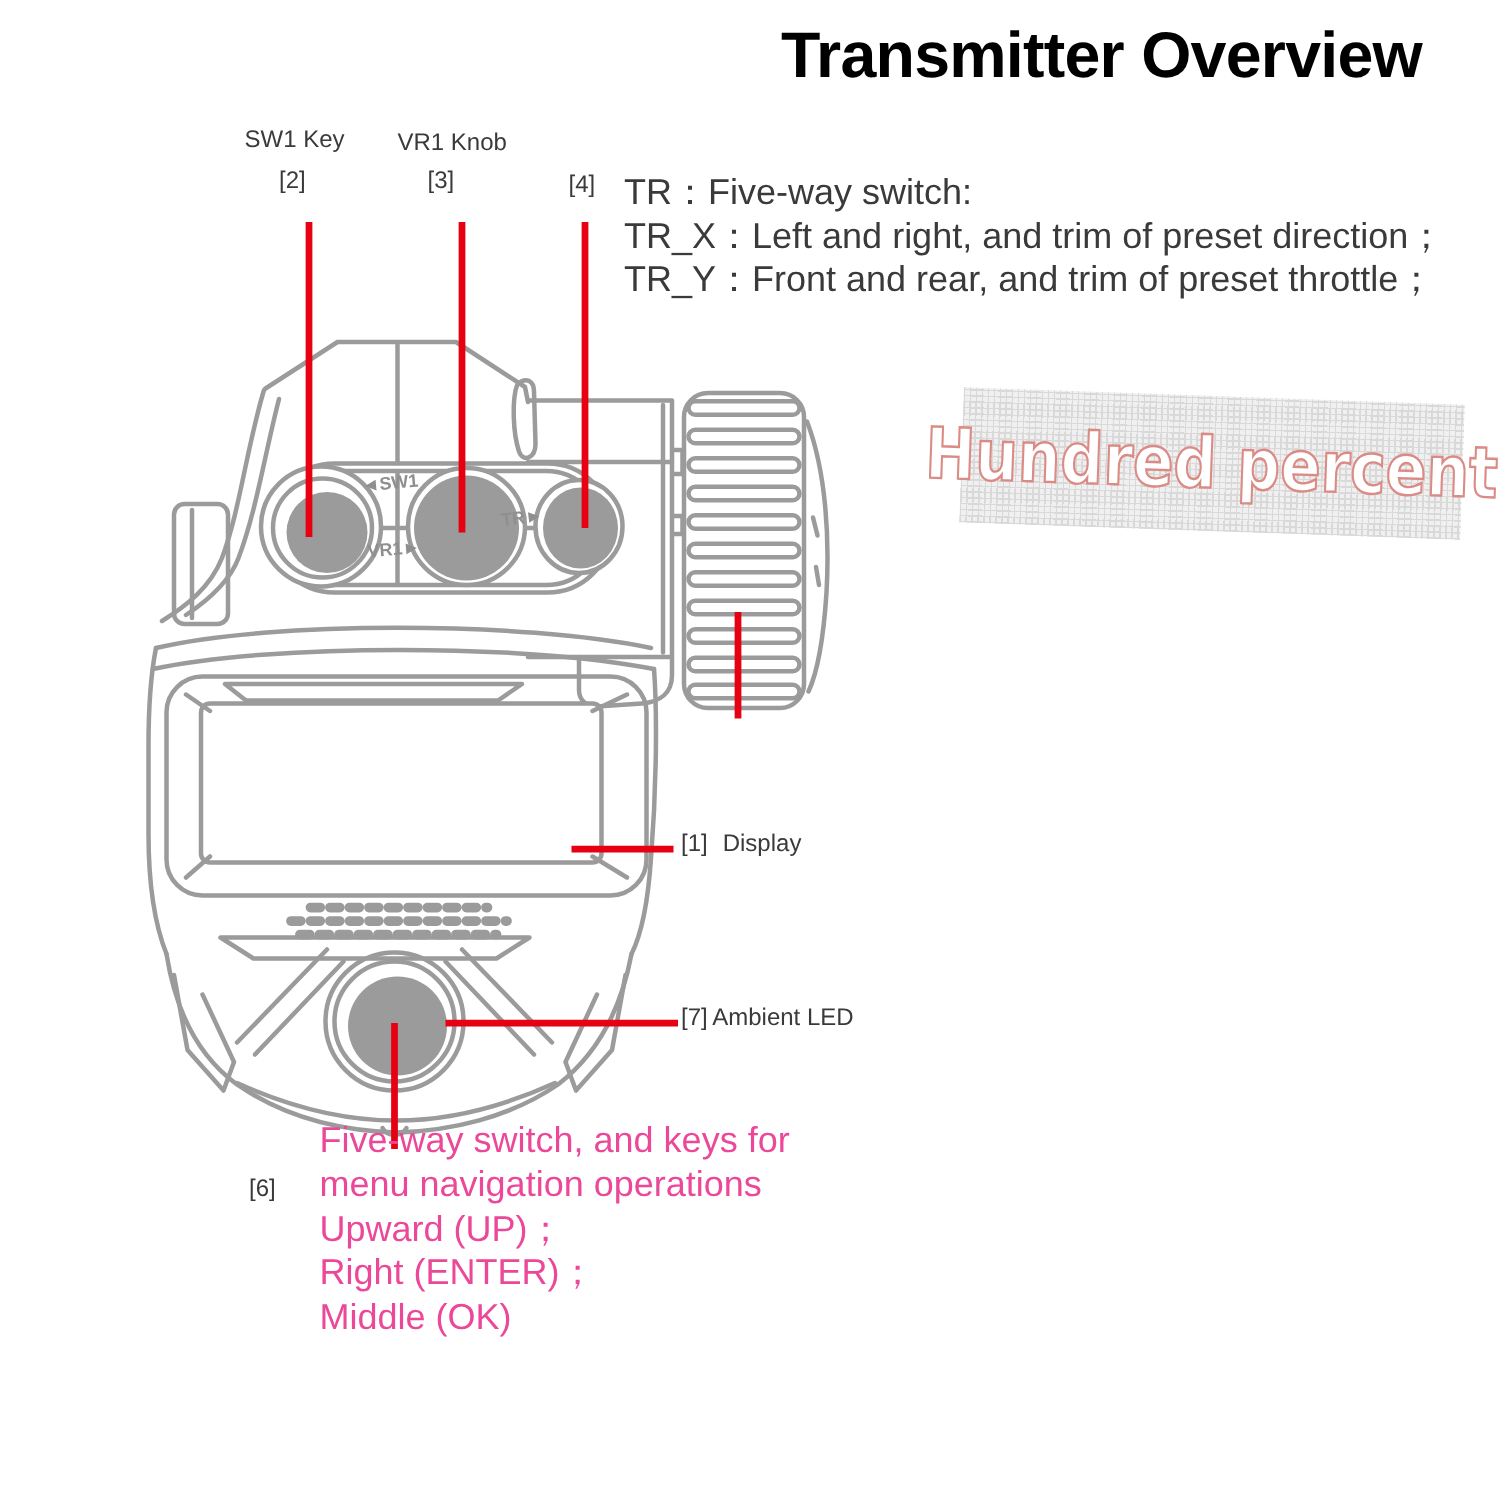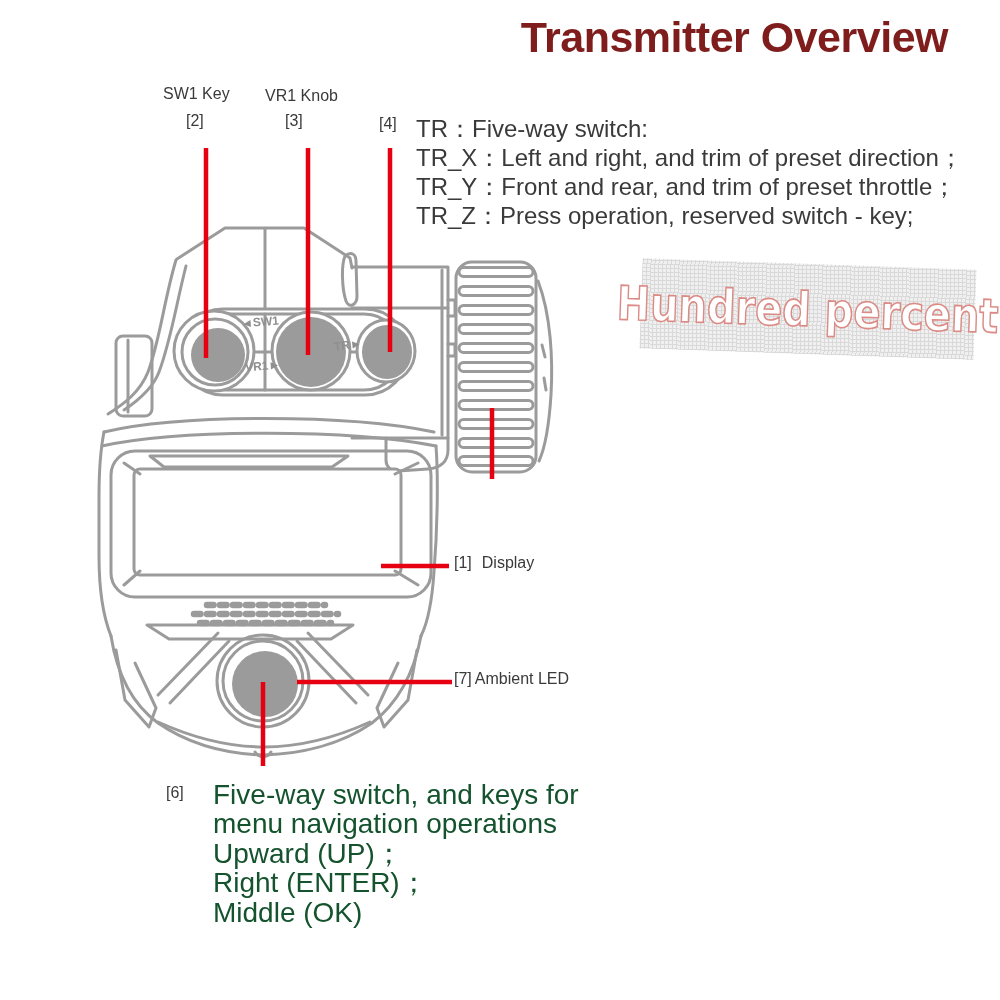--- a/index.html
+++ b/index.html
@@ -1,38 +1,38 @@
 <!DOCTYPE html>
 <html><head>
 <meta charset="utf-8">
 <style>
   html,body{margin:0;padding:0;background:#ffffff;}
   .page{position:relative;width:1000px;height:1000px;background:#ffffff;
         font-family:"Liberation Sans","DejaVu Sans",sans-serif;color:#3a3a3a;overflow:hidden;}
   svg.diagram{position:absolute;left:0;top:0;}
 
   .title{position:absolute;top:13px;right:52px;font-size:43px;font-weight:bold;
-         color:#7f1d1d;white-space:nowrap;letter-spacing:-0.5px;}
+         color:#000000;white-space:nowrap;letter-spacing:-0.5px;}
 
   .lbl{position:absolute;font-size:16px;line-height:1.2;white-space:nowrap;color:#3a3a3a;}
   #sw1name{left:163px;top:84px;}
   #sw1ref{left:186px;top:111px;}
   #vr1name{left:265px;top:86px;}
   #vr1ref{left:285px;top:111px;}
   #trref{left:379px;top:114px;}
   .trblock{position:absolute;left:416px;top:114px;font-size:24px;line-height:29px;
            white-space:nowrap;color:#3a3a3a;}
   #ch1lbl{left:484px;top:484px;}
   #displbl{left:454px;top:553px;}
   #ledlbl{left:454px;top:669px;}
   .refgap{margin-right:10px;}
   .reftight{margin-right:3px;}
   #sixref{left:166px;top:783px;}
-  .sixblock{position:absolute;left:213px;top:780px;font-size:28px;line-height:29.4px;
-            white-space:nowrap;color:#14532d;}
+  .sixblock{position:absolute;left:213px;top:746px;font-size:24px;line-height:29.4px;
+            white-space:nowrap;color:#ec4899;}
 
   .engr{position:absolute;font-size:12px;font-weight:bold;color:#8f8f8f;white-space:nowrap;}
   #engr-sw1{left:241px;top:315px;transform:rotate(-5deg);}
   #engr-vr1{left:245px;top:359px;transform:rotate(-5deg);}
   #engr-tr{left:334px;top:338px;transform:rotate(-7deg);}
 
   .watermark{position:absolute;left:641px;top:264px;width:334px;height:90px;
              display:flex;align-items:center;justify-content:center;transform:rotate(2deg);
              background-color:#f0f0f0;
              background-image:repeating-linear-gradient(0deg,#d9d9d9 0 1px,transparent 1px 4px),
@@ -162,21 +162,20 @@
   <div class="lbl" id="sw1name">SW1 Key</div>
   <div class="lbl" id="sw1ref">[2]</div>
   <div class="lbl" id="vr1name">VR1 Knob</div>
   <div class="lbl" id="vr1ref">[3]</div>
 
   <div class="lbl" id="trref">[4]</div>
   <div class="trblock">
     <div>TR：Five-way switch:</div>
     <div>TR_X：Left and right, and trim of preset direction；</div>
     <div>TR_Y：Front and rear, and trim of preset throttle；</div>
-    <div>TR_Z：Press operation, reserved switch - key;</div>
   </div>
 
   <span class="engr" id="engr-sw1">◄SW1</span>
   <span class="engr" id="engr-vr1">VR1►</span>
   <span class="engr" id="engr-tr">TR►</span>
 
   <div class="lbl" id="displbl">
     <span class="refgap">[1]</span><span>Display</span>
   </div>
   <div class="lbl" id="ledlbl">

